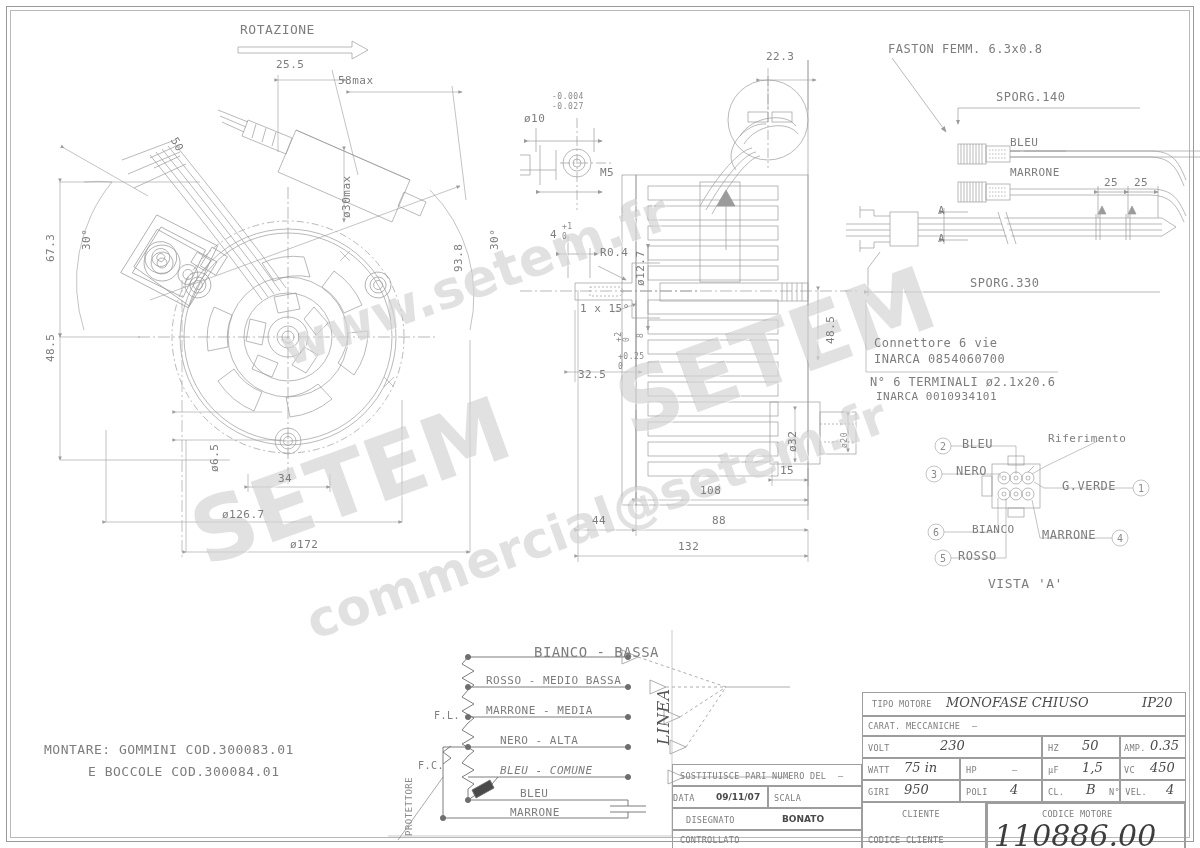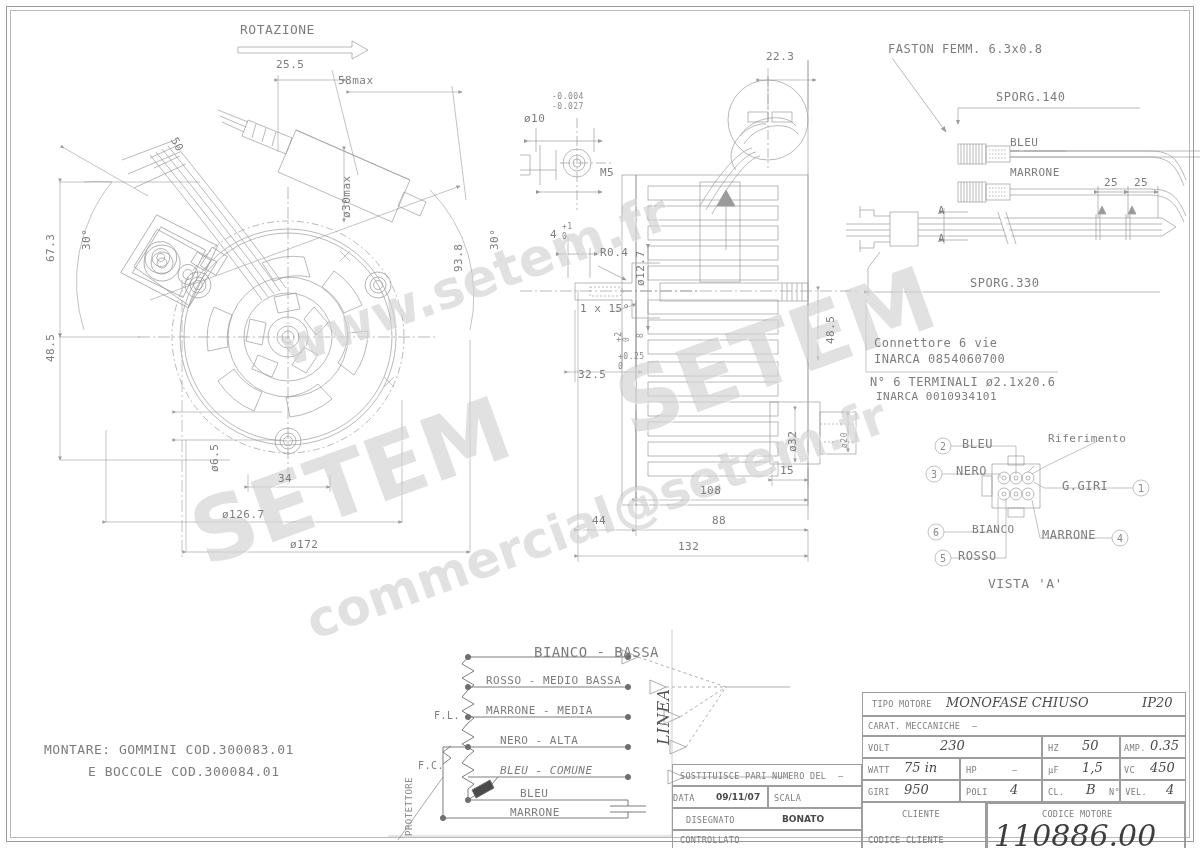--- a/index.html
+++ b/index.html
@@ -540,21 +540,21 @@
   <div class="t lbl" style="left:938px;top:232px;font-size:11px;">A</div>
   <div class="t lbl" style="left:970px;top:276px;font-size:12px;">SPORG.330</div>
 
   <div class="t lbl" style="left:874px;top:336px;font-size:12px;">Connettore 6 vie</div>
   <div class="t lbl" style="left:874px;top:352px;font-size:12px;">INARCA 0854060700</div>
   <div class="t lbl" style="left:870px;top:375px;font-size:12px;">N° 6 TERMINALI ø2.1x20.6</div>
   <div class="t lbl" style="left:876px;top:390px;font-size:11px;">INARCA 0010934101</div>
 
   <div class="t lbl" style="left:962px;top:437px;font-size:12px;">BLEU</div>
   <div class="t lbl" style="left:956px;top:464px;font-size:12px;">NERO</div>
-  <div class="t lbl" style="left:1062px;top:479px;font-size:12px;">G.GIRI</div>
+  <div class="t lbl" style="left:1062px;top:479px;font-size:12px;">G.VERDE</div>
   <div class="t lbl" style="left:1042px;top:528px;font-size:12px;">MARRONE</div>
   <div class="t lbl" style="left:958px;top:549px;font-size:12px;">ROSSO</div>
   <div class="t lbl" style="left:972px;top:523px;font-size:11px;">BIANCO</div>
   <div class="t lbl" style="left:1048px;top:432px;font-size:11px;">Riferimento</div>
   <div class="t lbl" style="left:988px;top:576px;font-size:13px;">VISTA 'A'</div>
 
   <div class="t dimS" style="left:940px;top:441px;font-size:10px;">2</div>
   <div class="t dimS" style="left:931px;top:469px;font-size:10px;">3</div>
   <div class="t dimS" style="left:1138px;top:483px;font-size:10px;">1</div>
   <div class="t dimS" style="left:1117px;top:533px;font-size:10px;">4</div>

